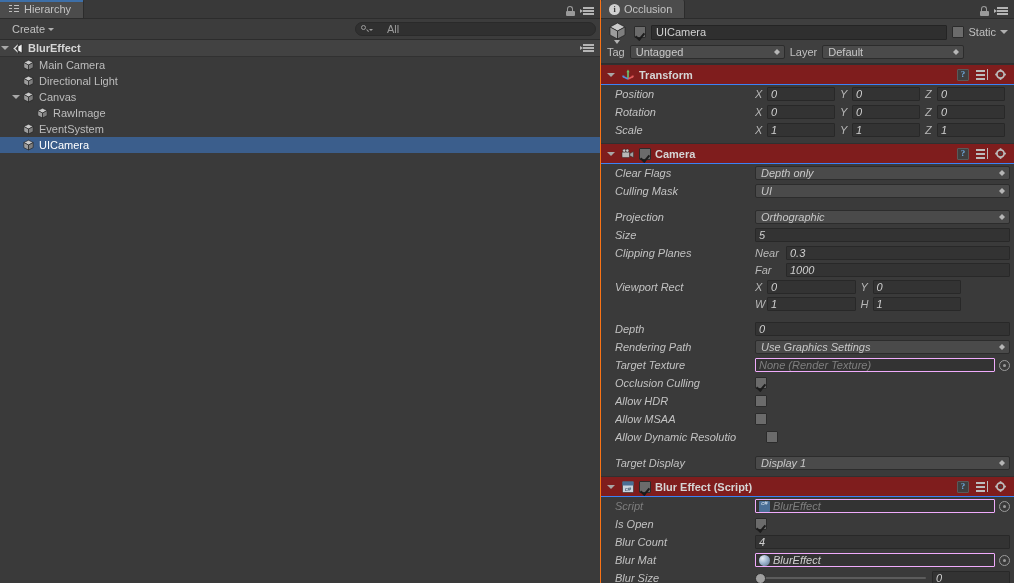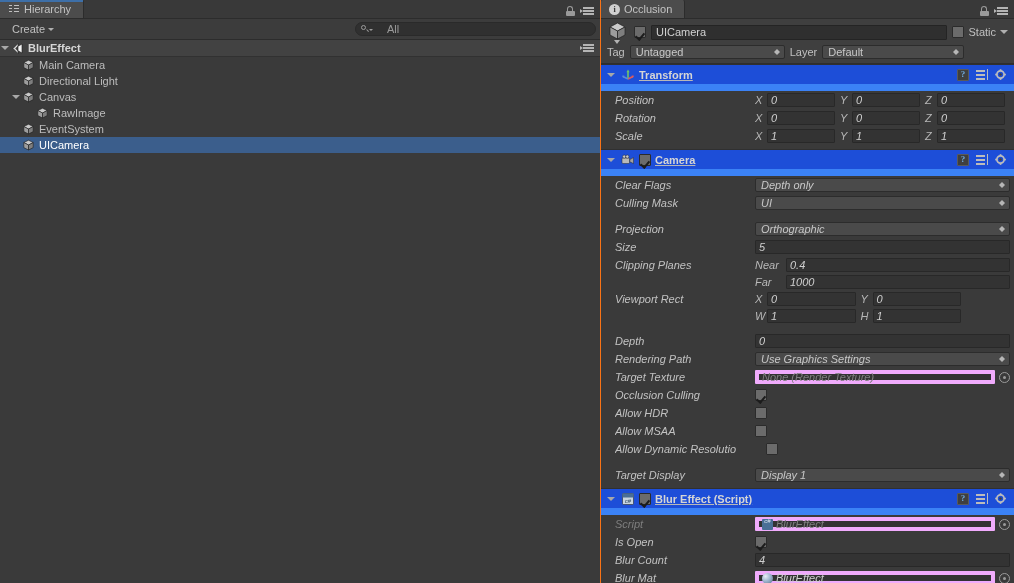--- a/index.html
+++ b/index.html
@@ -177,23 +177,22 @@
     content:"";position:absolute;right:4px;top:3px;width:0;height:0;
     border-left:3px solid transparent;border-right:3px solid transparent;
     border-bottom:3px solid #b6b6b6;
   }
   .udrop .dd2{position:absolute;right:4px;bottom:3px;width:0;height:0;
     border-left:3px solid transparent;border-right:3px solid transparent;border-top:3px solid #b6b6b6;}
 
   
   .comp-header{
     height:19px;display:flex;align-items:center;gap:4px;padding:0 4px 0 6px;
-    background:#1d4ed8;border-top:1px solid #303030;border-bottom:7px solid #3b82f6;
+    background:#7f1d1d;border-top:1px solid #303030;border-bottom:1px solid #3b82f6;
     position:relative;
-    text-decoration:underline;
   }
   .ctwisty{width:10px;height:10px;position:relative;flex:0 0 10px;}
   .ctwisty::before{
     content:"";position:absolute;left:0;top:3px;
     border-left:4px solid transparent;border-right:4px solid transparent;border-top:4px solid #a8a8a8;
   }
   .comp-icon{width:14px;height:14px;flex:0 0 14px;position:relative;}
   .comp-title{font-size:11px;font-weight:bold;color:#d5d5d5;}
   .comp-tools{margin-left:auto;display:flex;align-items:center;gap:7px;padding-right:3px;}
   .help-ico{
@@ -220,21 +219,21 @@
   .row-label.disabled{color:#7e7e7e;}
   .ufield{
     height:14px;box-sizing:border-box;background:#333333;border:1px solid #282828;border-radius:1px;
     display:flex;align-items:center;padding:0 3px;font-size:11px;color:#cfcfcf;
   }
   .axis{font-size:11px;color:#b6b6b6;width:12px;flex:0 0 12px;}
   .vec3{display:flex;align-items:center;flex:1;gap:0;}
   .vec3 .ufield{flex:1;margin-right:5px;}
   .sub-label{font-size:11px;color:#b9b9b9;width:31px;flex:0 0 31px;}
   .obj-field{
-    height:14px;box-sizing:border-box;background:#333333;border:4px solid #f0abfc;border-radius:1px;
+    height:14px;box-sizing:border-box;background:#333333;border:1px solid #f0abfc;border-radius:1px;
     display:flex;align-items:center;padding:0 3px;gap:3px;font-size:11px;color:#cfcfcf;flex:1;
   }
   .obj-field.disabled{color:#7f7f7f;}
   .target-dot{
     width:11px;height:11px;flex:0 0 11px;margin-left:4px;position:relative;
   }
   .target-dot::before{
     content:"";position:absolute;left:0;top:0;width:11px;height:11px;box-sizing:border-box;
     border:1.3px solid #9a9a9a;border-radius:50%;
   }
@@ -569,21 +568,21 @@
       <div class="row">
         <span class="row-label">Size</span>
         <span class="ufield" style="flex:1">
           <span>5</span>
         </span>
       </div>
       <div class="row">
         <span class="row-label">Clipping Planes</span>
         <span class="sub-label">Near</span>
         <span class="ufield" style="flex:1">
-          <span>0.4</span>
+          <span>0.3</span>
         </span>
       </div>
       <div class="row" style="height:16px">
         <span class="row-label"></span>
         <span class="sub-label">Far</span>
         <span class="ufield" style="flex:1">
           <span>1000</span>
         </span>
       </div>
       <div class="row">

